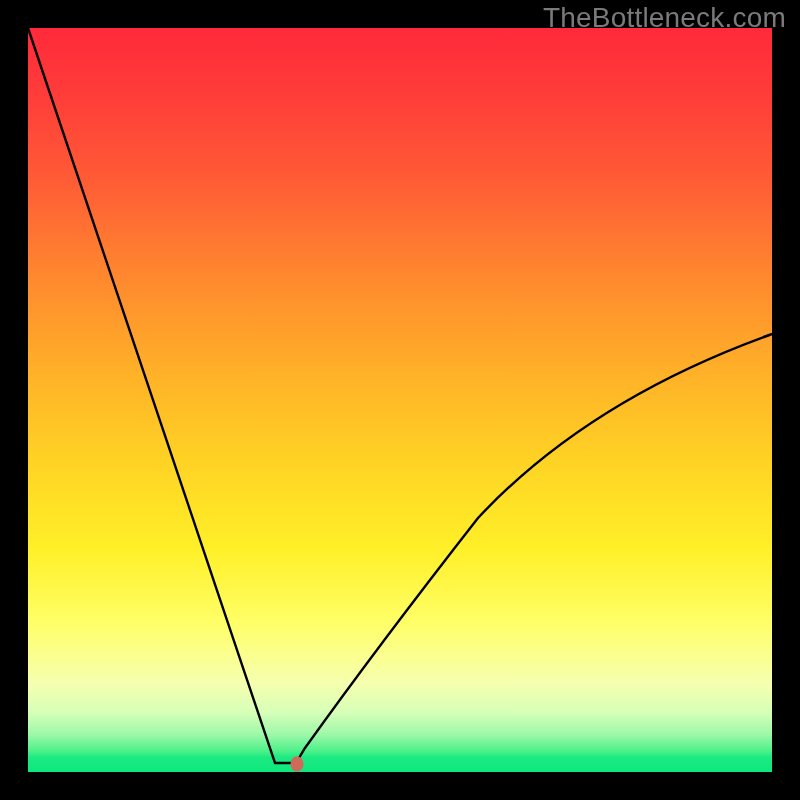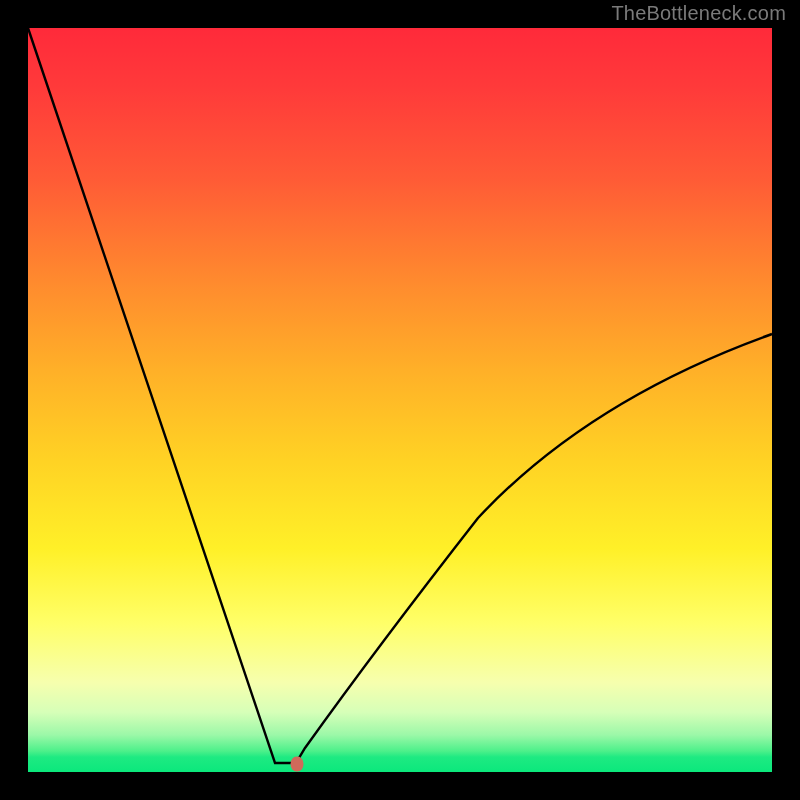--- a/index.html
+++ b/index.html
@@ -15,21 +15,21 @@
     position: relative;
     width: 800px;
     height: 800px;
     background: #000;
   }
   .watermark {
     position: absolute;
     top: 2px;
     right: 14px;
     color: #7a7a7a;
-    font-size: 20px;
+    font-size: 28px;
     font-weight: 500;
     letter-spacing: 0.2px;
     user-select: none;
   }
   .plot {
     position: absolute;
     left: 28px;
     top: 28px;
     width: 744px;
     height: 744px;

